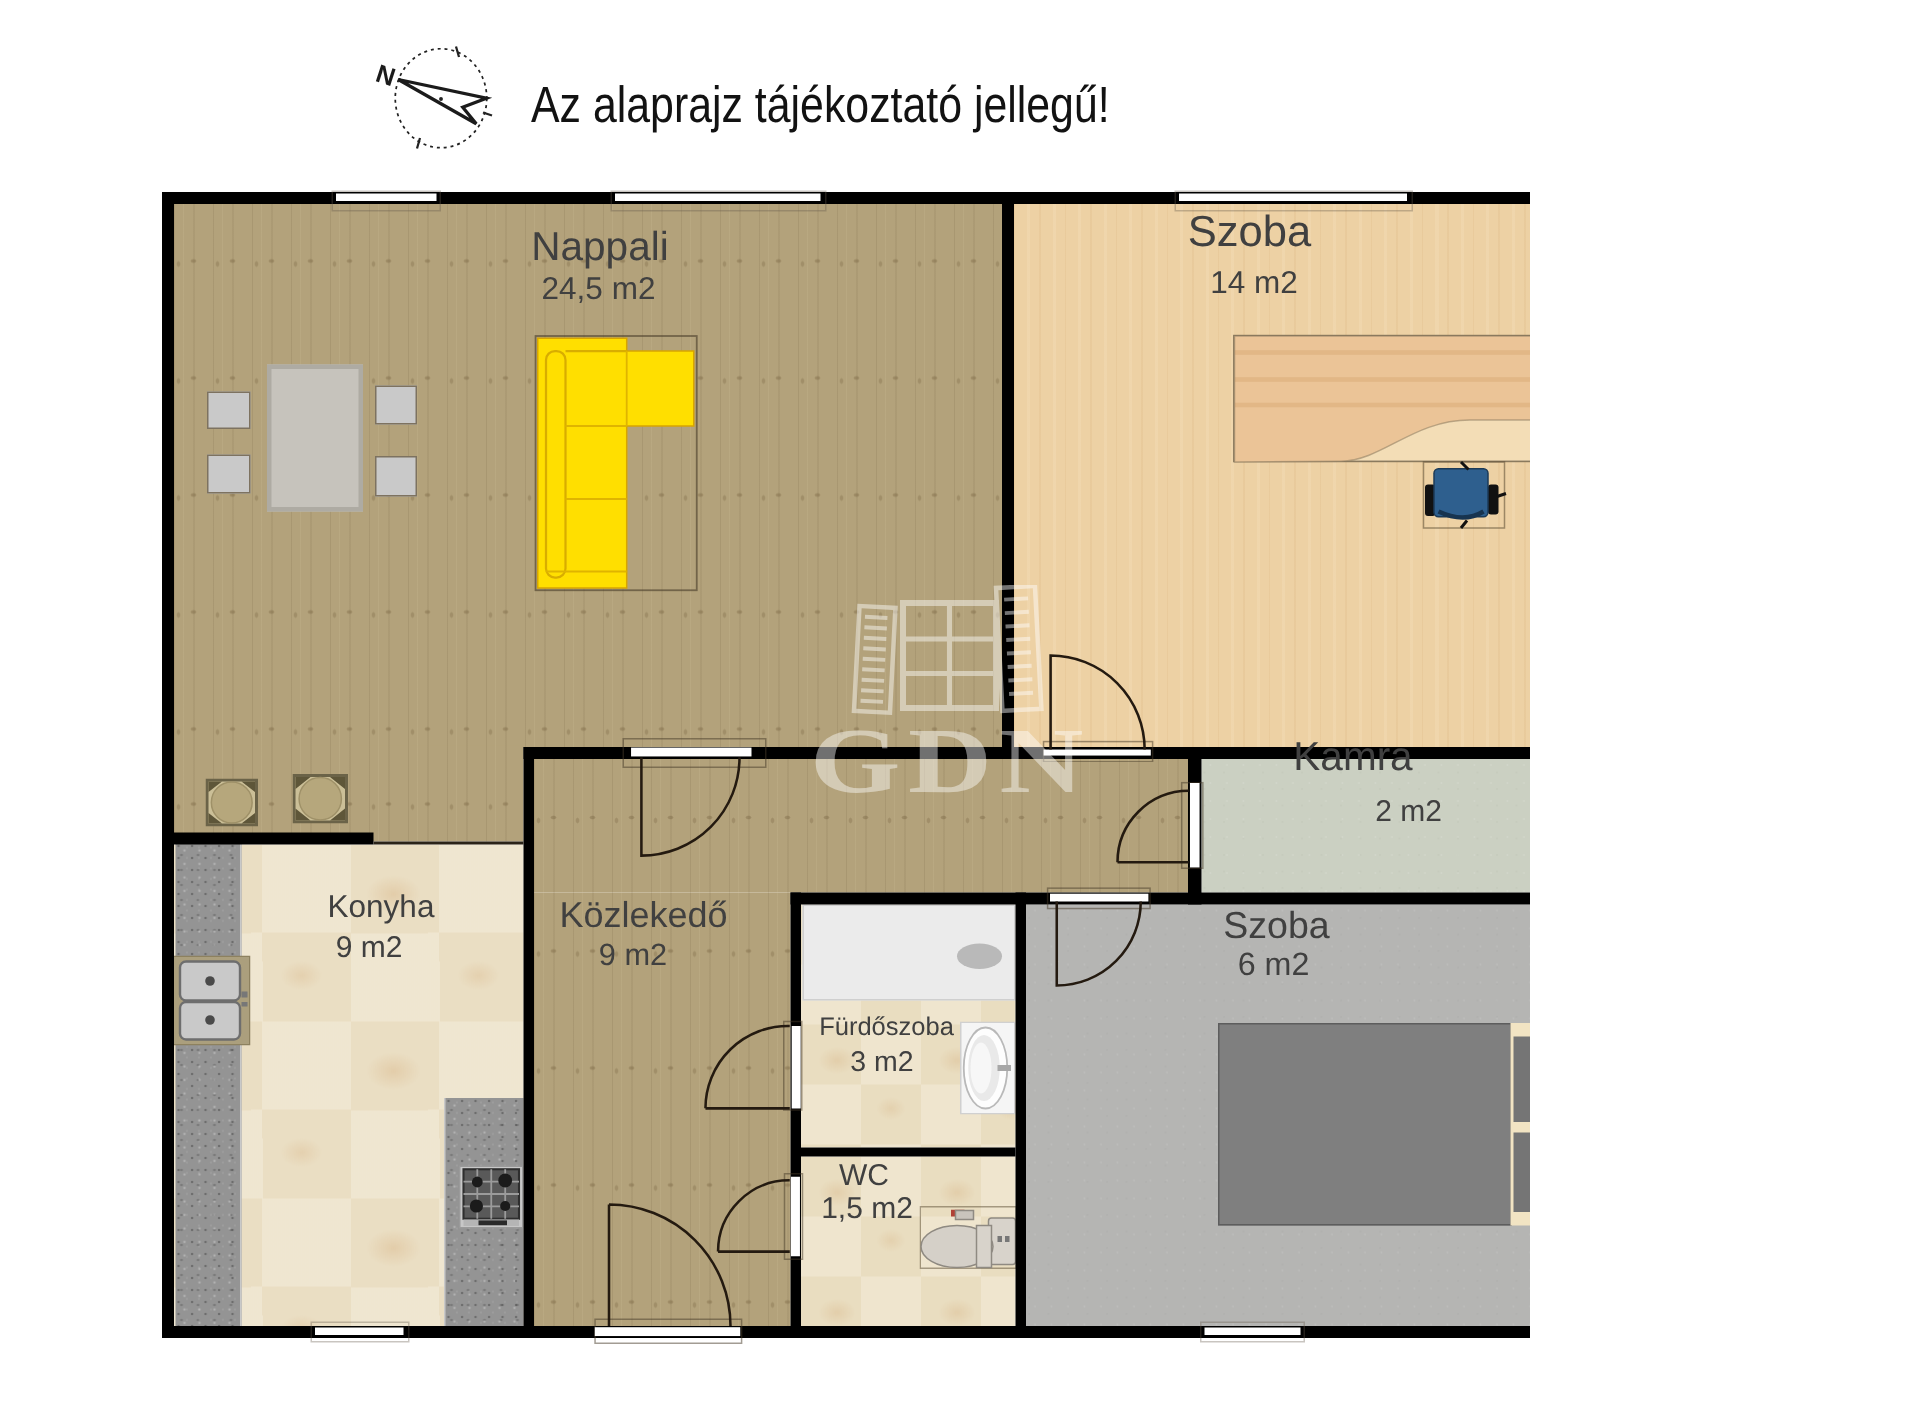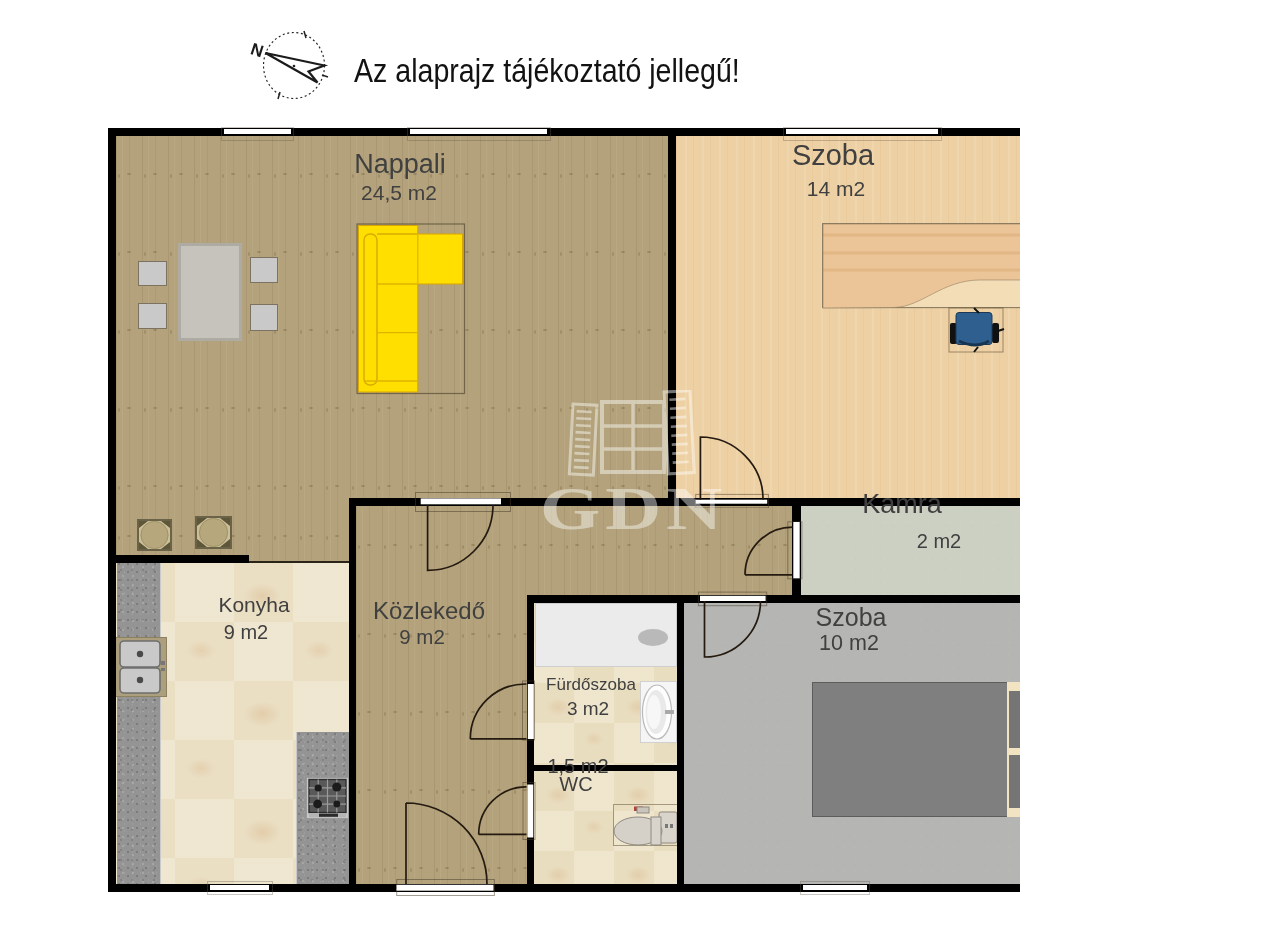--- a/index.html
+++ b/index.html
@@ -275,33 +275,33 @@
 <div class="lbl" style="left:400px;top:150px;font-size:27px;">Nappali</div>
 <div class="lbl" style="left:399px;top:182px;font-size:21px;text-align:center;">24,5 m2</div>
 
 <div class="lbl" style="left:833px;top:140px;font-size:29px;">Szoba</div>
 <div class="lbl" style="left:836px;top:178px;font-size:21px;">14 m2</div>
 
 <div class="lbl" style="left:902px;top:490px;font-size:27px;">Kamra</div>
 <div class="lbl" style="left:902px;top:531px;font-size:20px;margin-left:37px;">2 m2</div>
 
 <div class="lbl" style="left:851px;top:604px;font-size:25px;">Szoba</div>
-<div class="lbl" style="left:849px;top:632px;font-size:21.5px;">10 m2</div>
+<div class="lbl" style="left:849px;top:632px;font-size:21.5px;">6 m2</div>
 
 <div class="lbl" style="left:429px;top:598px;font-size:24px;">Közlekedő</div>
 <div class="lbl" style="left:422px;top:626px;font-size:20.5px;">9 m2</div>
 
 <div class="lbl" style="left:254px;top:594px;font-size:21px;">Konyha</div>
 <div class="lbl" style="left:246px;top:622px;font-size:20px;">9 m2</div>
 
 <div class="lbl" style="left:591px;top:676px;font-size:17px;">Fürdőszoba</div>
 <div class="lbl" style="left:588px;top:699px;font-size:19px;">3 m2</div>
 
 <div class="lbl" style="left:576px;top:774px;font-size:20px;">WC</div>
-<div class="lbl" style="left:578px;top:756px;font-size:20px;">1,5 m2</div>
+<div class="lbl" style="left:578px;top:796px;font-size:20px;">1,5 m2</div>
 
 <svg class="abs" style="left:540px;top:390px;opacity:.45;" width="200" height="140" viewBox="0 0 200 140">
   <g stroke="#fff" fill="none">
     <g transform="translate(33,14) rotate(3)">
       <rect x="0" y="0" width="24" height="70" stroke-width="3"></rect>
       <path d="M4 7 H19 M4 14 H19 M4 21 H19 M4 28 H19 M4 35 H19 M4 42 H19 M4 49 H19 M4 56 H19 M4 63 H19" stroke-width="2.6"></path>
     </g>
     <g transform="translate(62,12)">
       <rect x="0" y="0" width="62" height="70" stroke-width="4"></rect>
       <path d="M31 0 V70 M0 24 H62 M0 47 H62" stroke-width="3.4"></path>

